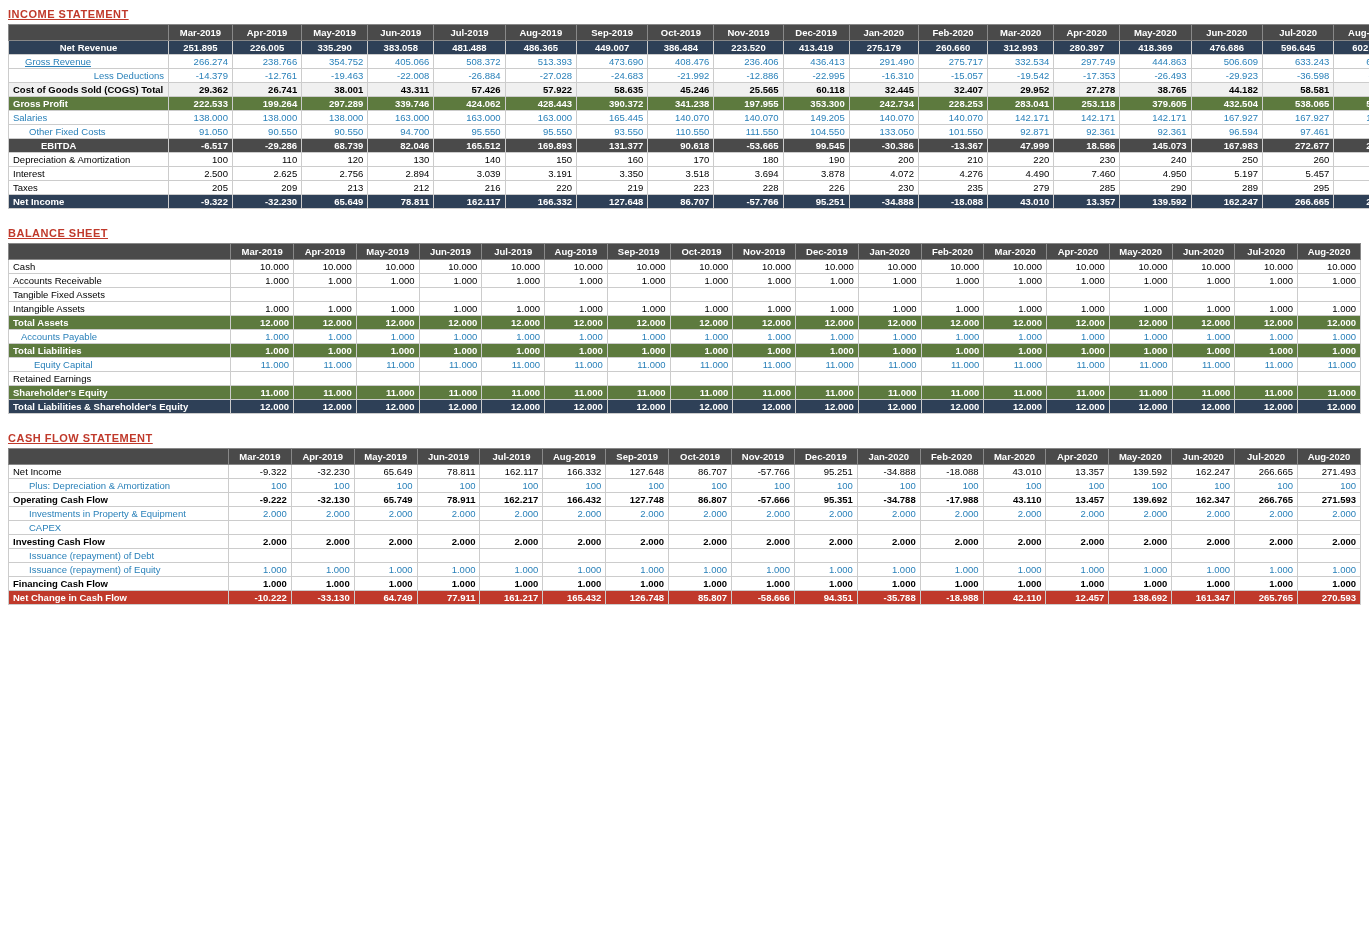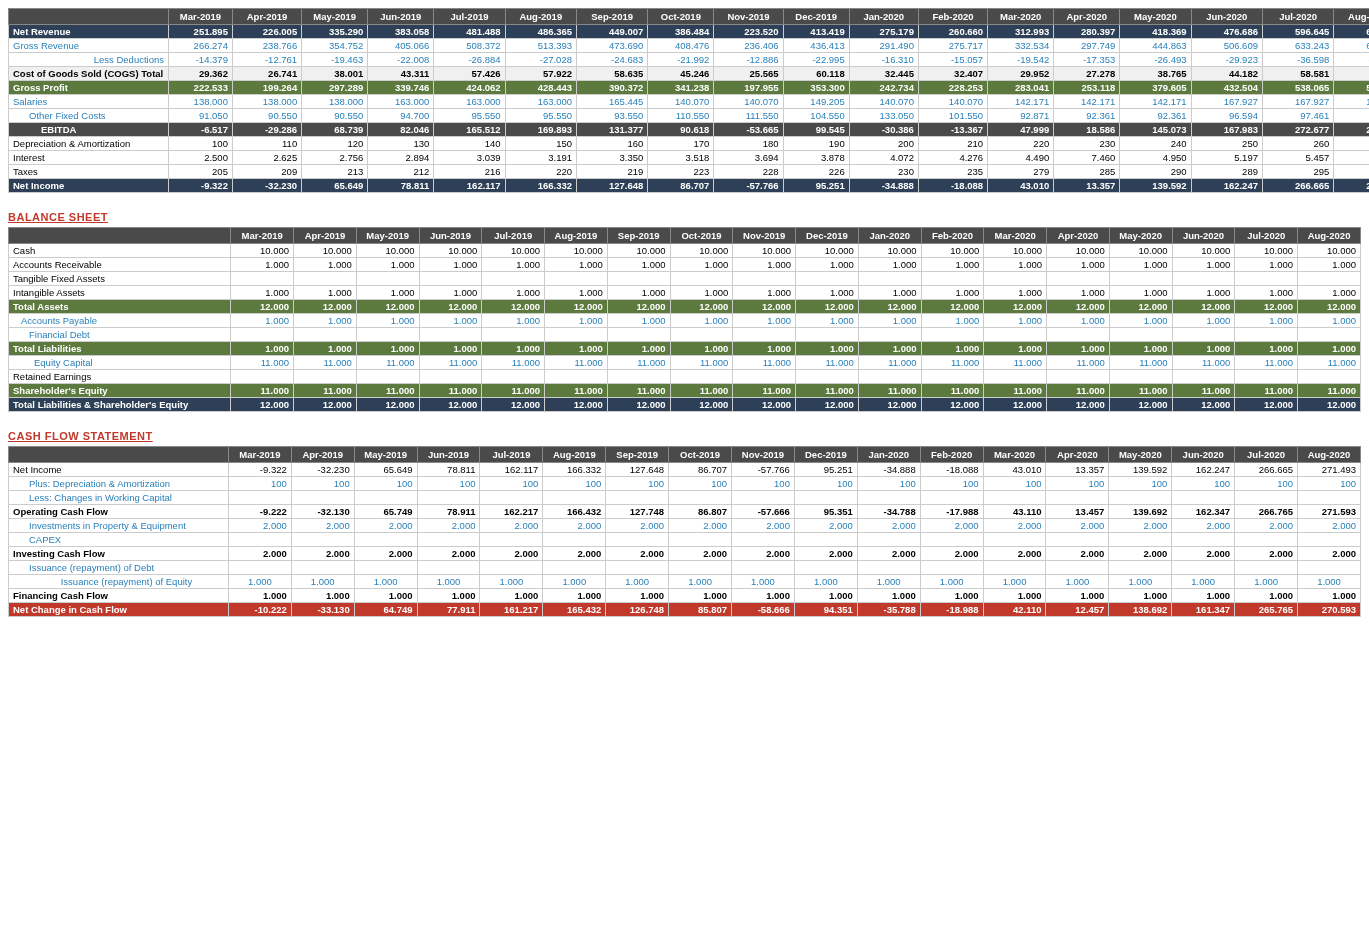--- a/index.html
+++ b/index.html
@@ -40,20 +40,21 @@
       text-align: right;
     }
     td:first-child {
       text-align: left;
     }
     
     .row-net-revenue td {
       background: #2e4057;
       color: #fff;
       font-weight: bold;
+      text-align: center;
     }
     .row-gross-revenue td { color: #2980b9; }
     .row-less-deductions td { color: #2980b9; text-align: right; }
     .row-cogs td {
       background: #f0f0f0;
       font-weight: bold;
     }
     .row-gross-profit td {
       background: #5d7a3e;
       color: #fff;
@@ -110,35 +111,36 @@
     .row-cf-wc td { color: #2980b9; }
     .row-operating-cf td {
       font-weight: bold;
     }
     .row-investments td { color: #2980b9; }
     .row-capex td { color: #2980b9; }
     .row-investing-cf td {
       font-weight: bold;
     }
     .row-issuance-debt td { color: #2980b9; }
-    .row-issuance-equity td { color: #2980b9; text-align: center; }
+    .row-issuance-equity td { color: #2980b9; }
     .row-financing-cf td {
       font-weight: bold;
     }
     .row-net-change-cf td {
       background: #c0392b;
       color: #fff;
       font-weight: bold;
     }
     .indent { padding-left: 16px; }
   </style>
 </head>
 <body>
 
 <div class="section">
+  <div class="section-title">INCOME STATEMENT</div>
   <table id="income-table">
       <thead>
         <tr>
           <th style="text-align: left; min-width: 160px;"></th>
           <th style="min-width: 52px;">Mar-2019</th>
           <th style="min-width: 52px;">Apr-2019</th>
           <th style="min-width: 52px;">May-2019</th>
           <th style="min-width: 52px;">Jun-2019</th>
           <th style="min-width: 52px;">Jul-2019</th>
           <th style="min-width: 52px;">Aug-2019</th>
@@ -172,21 +174,21 @@
           <td>275.179</td>
           <td>260.660</td>
           <td>312.993</td>
           <td>280.397</td>
           <td>418.369</td>
           <td>476.686</td>
           <td>596.645</td>
           <td>602.268</td>
         </tr>
         <tr class="row-gross-revenue indent">
-          <td style="padding-left: 4px;">Gross Revenue</td>
+          <td style="padding-left: 16px; text-decoration: underline;">Gross Revenue</td>
           <td>266.274</td>
           <td>238.766</td>
           <td>354.752</td>
           <td>405.066</td>
           <td>508.372</td>
           <td>513.393</td>
           <td>473.690</td>
           <td>408.476</td>
           <td>236.406</td>
           <td>436.413</td>
@@ -559,41 +561,20 @@
           <td>1.000</td>
           <td>1.000</td>
           <td>1.000</td>
           <td>1.000</td>
           <td>1.000</td>
           <td>1.000</td>
           <td>1.000</td>
           <td>1.000</td>
           <td>1.000</td>
         </tr>
-        <tr class="row-financial-debt indent">
-          <td style="padding-left: 20px;">Financial Debt</td>
-          <td></td>
-          <td></td>
-          <td></td>
-          <td></td>
-          <td></td>
-          <td></td>
-          <td></td>
-          <td></td>
-          <td></td>
-          <td></td>
-          <td></td>
-          <td></td>
-          <td></td>
-          <td></td>
-          <td></td>
-          <td></td>
-          <td></td>
-          <td></td>
-        </tr>
         <tr class="row-total-liabilities">
           <td>Total Liabilities</td>
           <td>1.000</td>
           <td>1.000</td>
           <td>1.000</td>
           <td>1.000</td>
           <td>1.000</td>
           <td>1.000</td>
           <td>1.000</td>
           <td>1.000</td>
@@ -758,41 +739,20 @@
           <td>100</td>
           <td>100</td>
           <td>100</td>
           <td>100</td>
           <td>100</td>
           <td>100</td>
           <td>100</td>
           <td>100</td>
           <td>100</td>
         </tr>
-        <tr class="row-cf-wc indent">
-          <td style="padding-left: 20px;">Less: Changes in Working Capital</td>
-          <td></td>
-          <td></td>
-          <td></td>
-          <td></td>
-          <td></td>
-          <td></td>
-          <td></td>
-          <td></td>
-          <td></td>
-          <td></td>
-          <td></td>
-          <td></td>
-          <td></td>
-          <td></td>
-          <td></td>
-          <td></td>
-          <td></td>
-          <td></td>
-        </tr>
         <tr class="row-operating-cf">
           <td>Operating Cash Flow</td>
           <td>-9.222</td>
           <td>-32.130</td>
           <td>65.749</td>
           <td>78.911</td>
           <td>162.217</td>
           <td>166.432</td>
           <td>127.748</td>
           <td>86.807</td>

